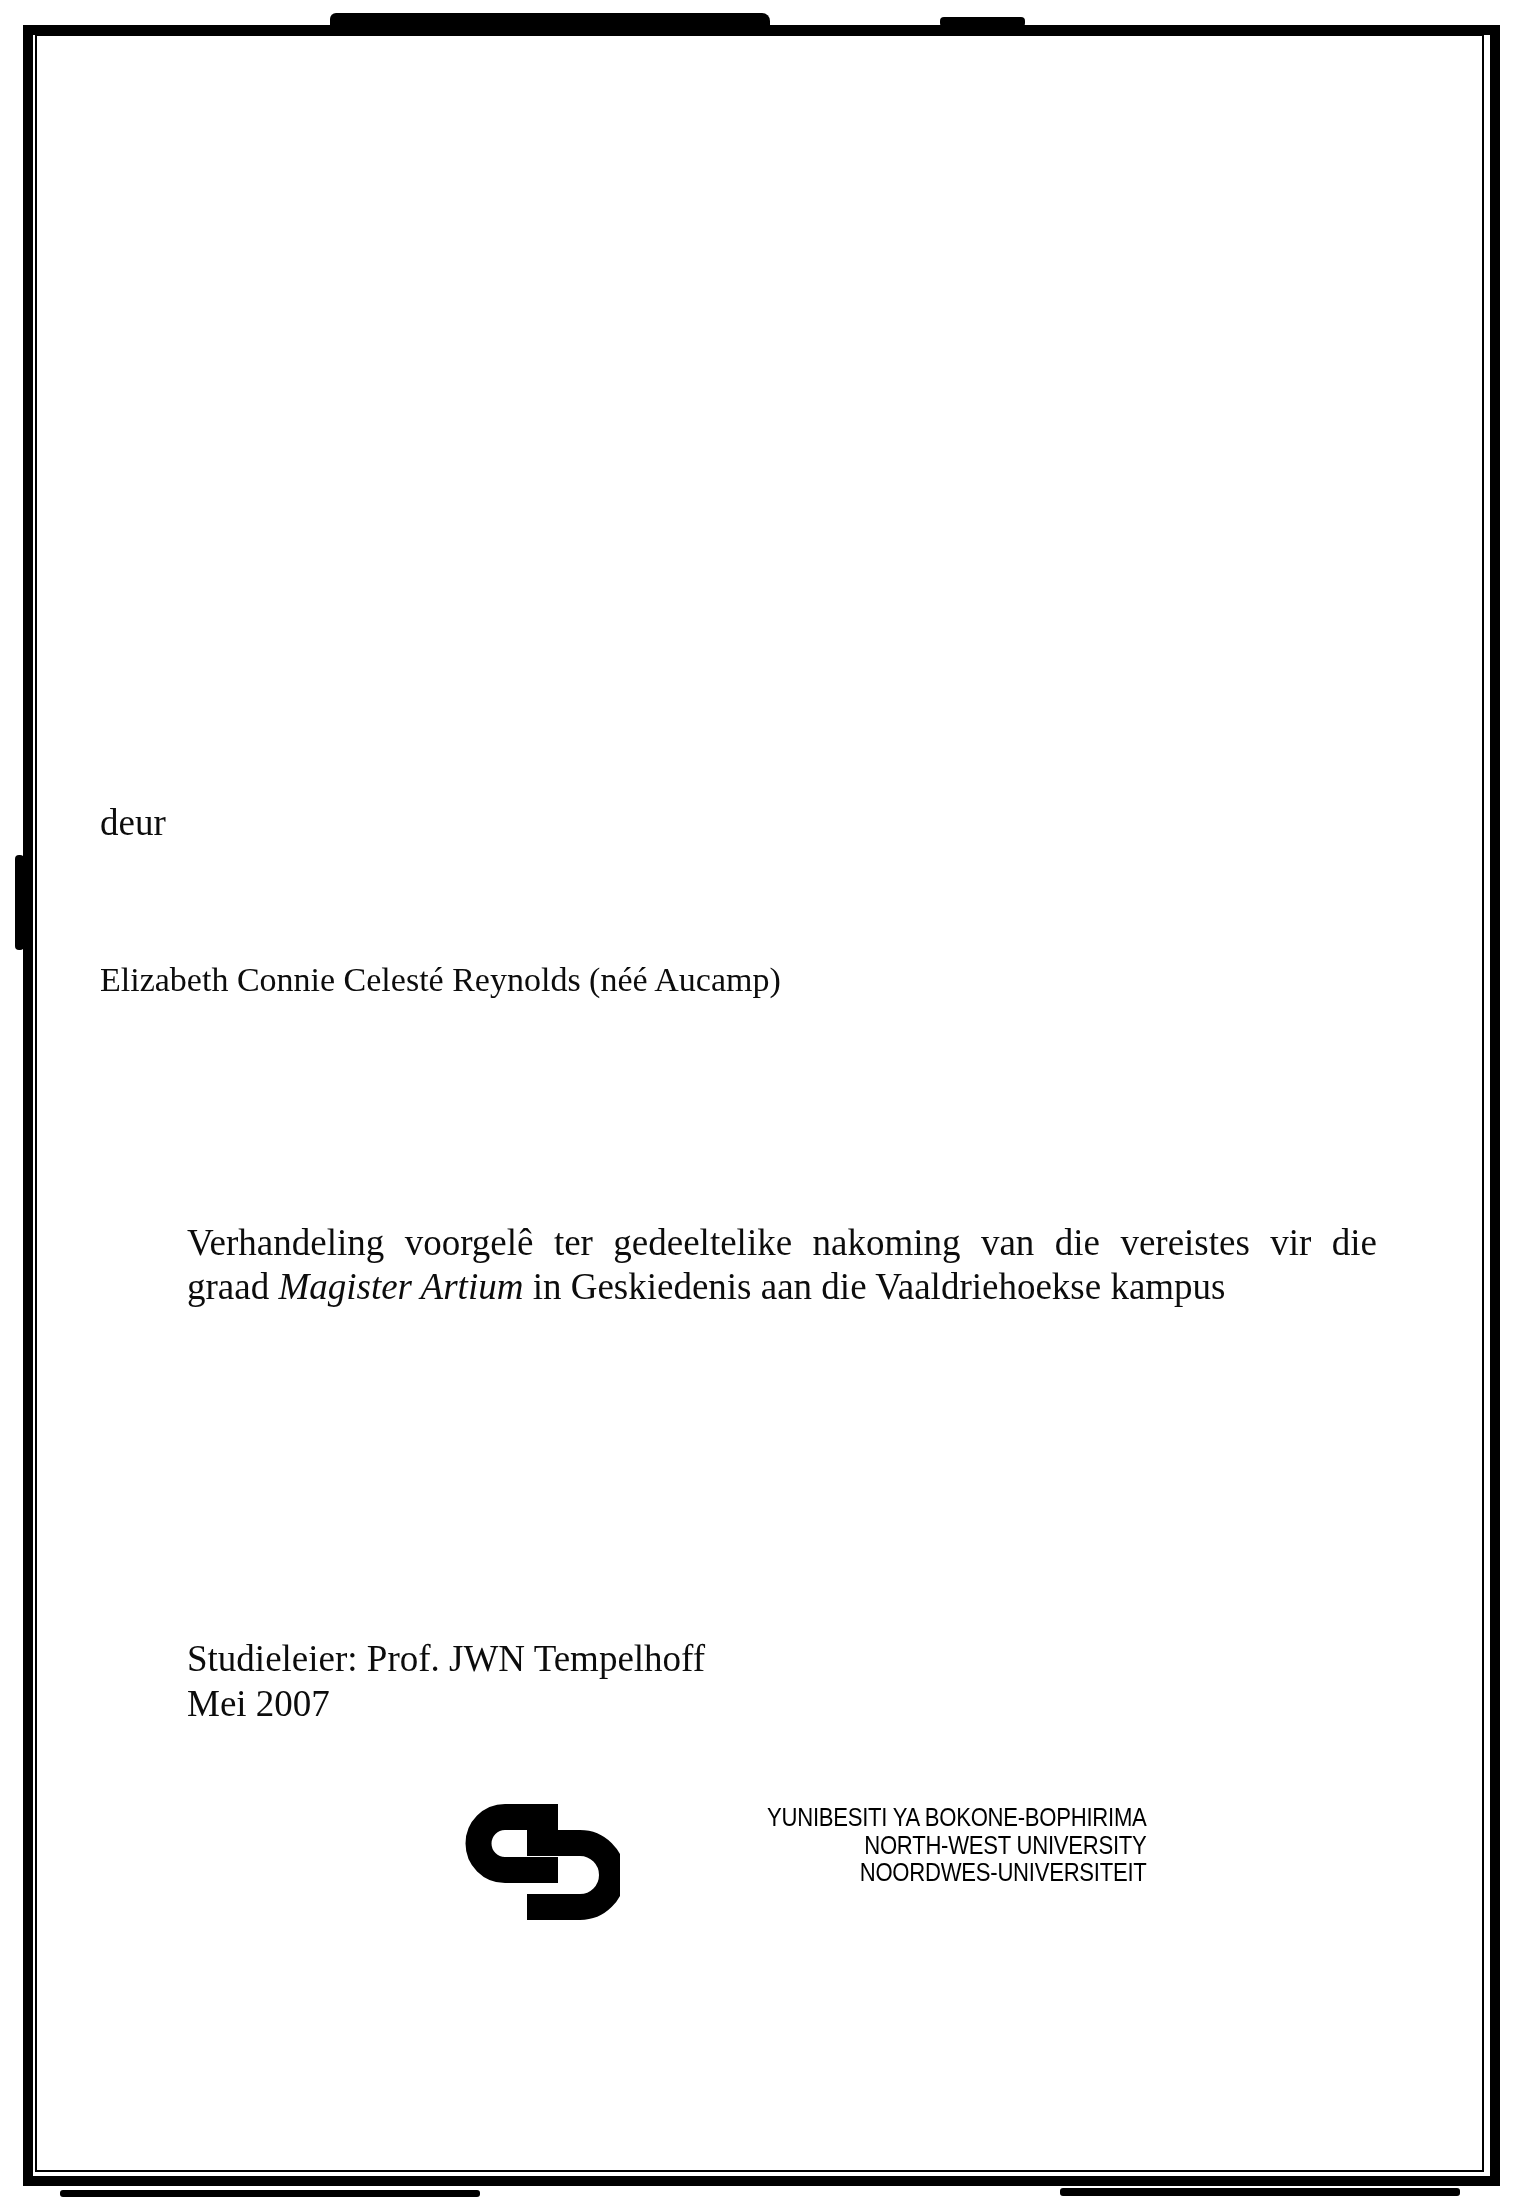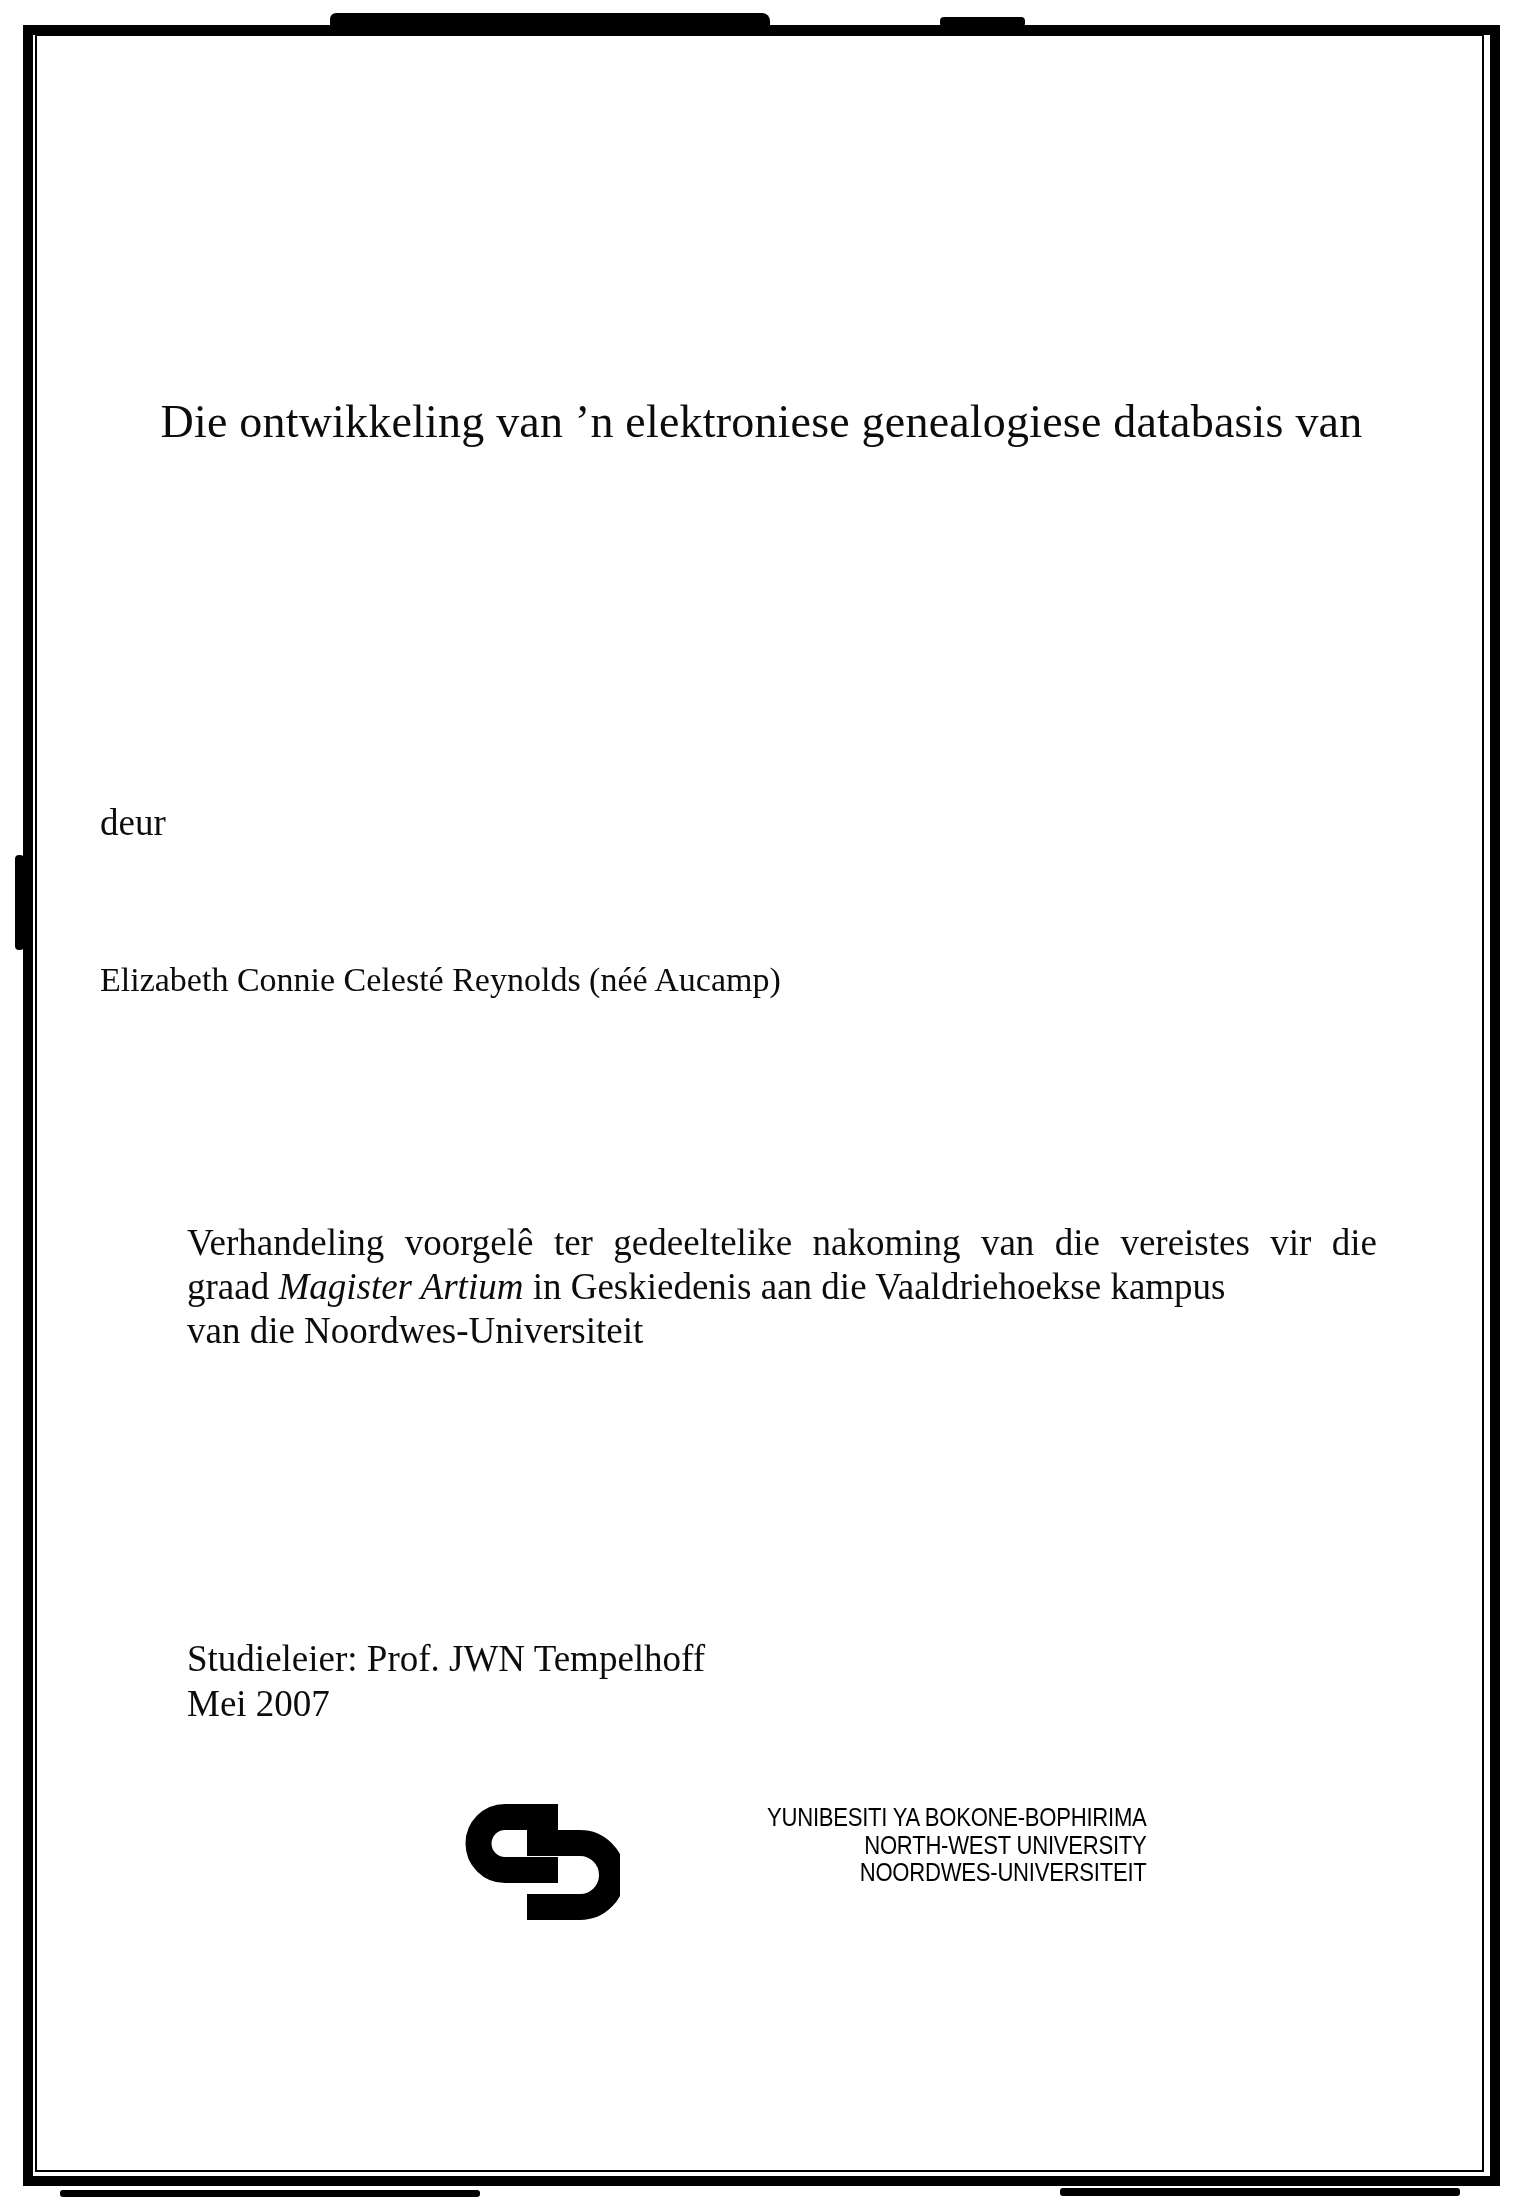--- a/index.html
+++ b/index.html
@@ -138,31 +138,29 @@
 <div class="frame-outer"></div>
 <div class="frame-inner"></div>
 
 <div class="artifact a1"></div>
 <div class="artifact a2"></div>
 <div class="artifact a3"></div>
 <div class="artifact a4"></div>
 <div class="artifact a5"></div>
 
 <div class="title-block">
-  <div>Die ontwikkeling van ’n elektroniese genealogiese databasis van</div>
 </div>
 
 <div class="byline">deur</div>
 
 <div class="author">Elizabeth Connie Celesté Reynolds (néé Aucamp)</div>
 
 <div class="thesis-statement">
   <div class="justified">Verhandeling voorgelê ter gedeeltelike nakoming van die vereistes vir die</div>
   <div><span>graad </span><span class="italic">Magister Artium</span><span> in Geskiedenis aan die Vaaldriehoekse kampus</span></div>
-  <div>van die Noordwes-Universiteit</div>
 </div>
 
 <div class="supervisor-block">
   <div>Studieleier: Prof. JWN Tempelhoff</div>
   <div>Mei 2007</div>
 </div>
 
 <div class="logo-block">
   <svg class="logo-mark" viewBox="0 0 155 125" xmlns="http://www.w3.org/2000/svg" aria-hidden="true">
 

